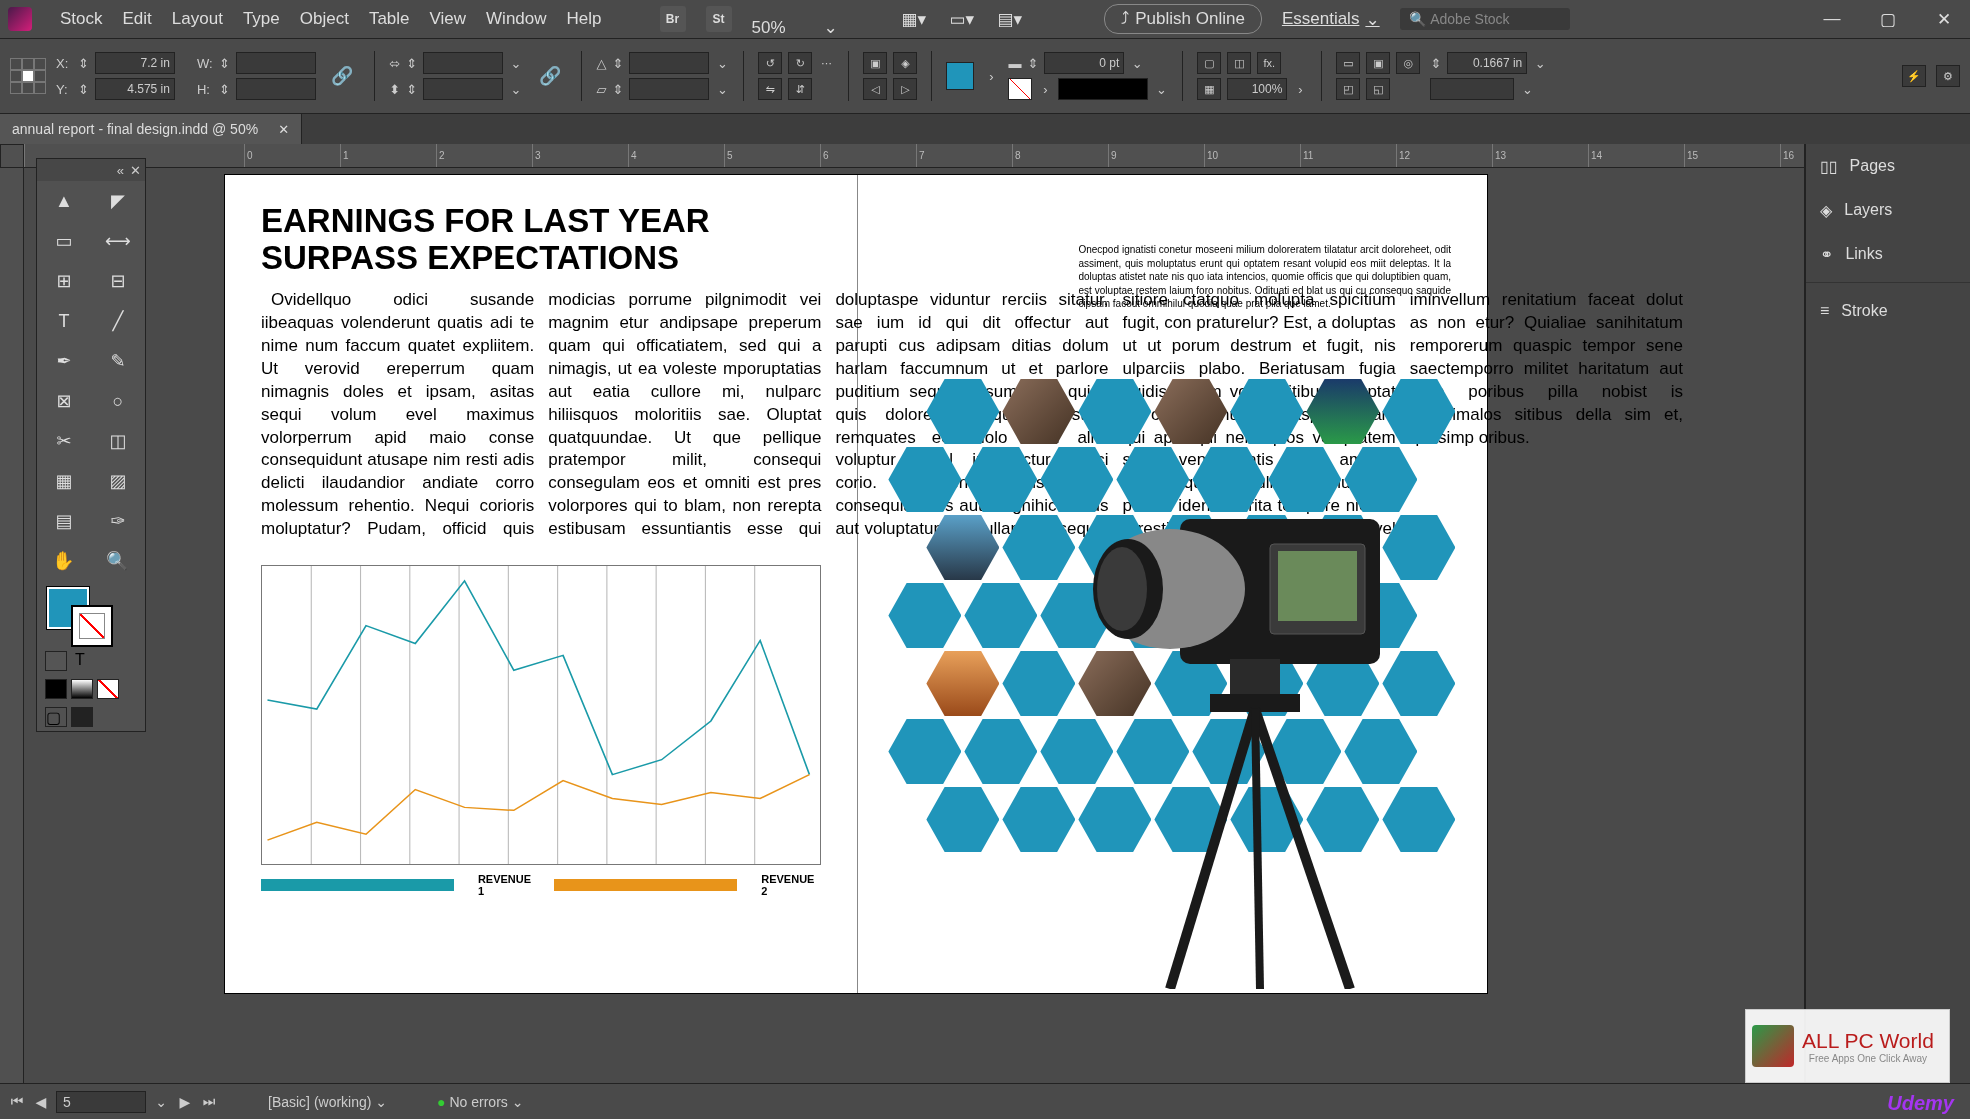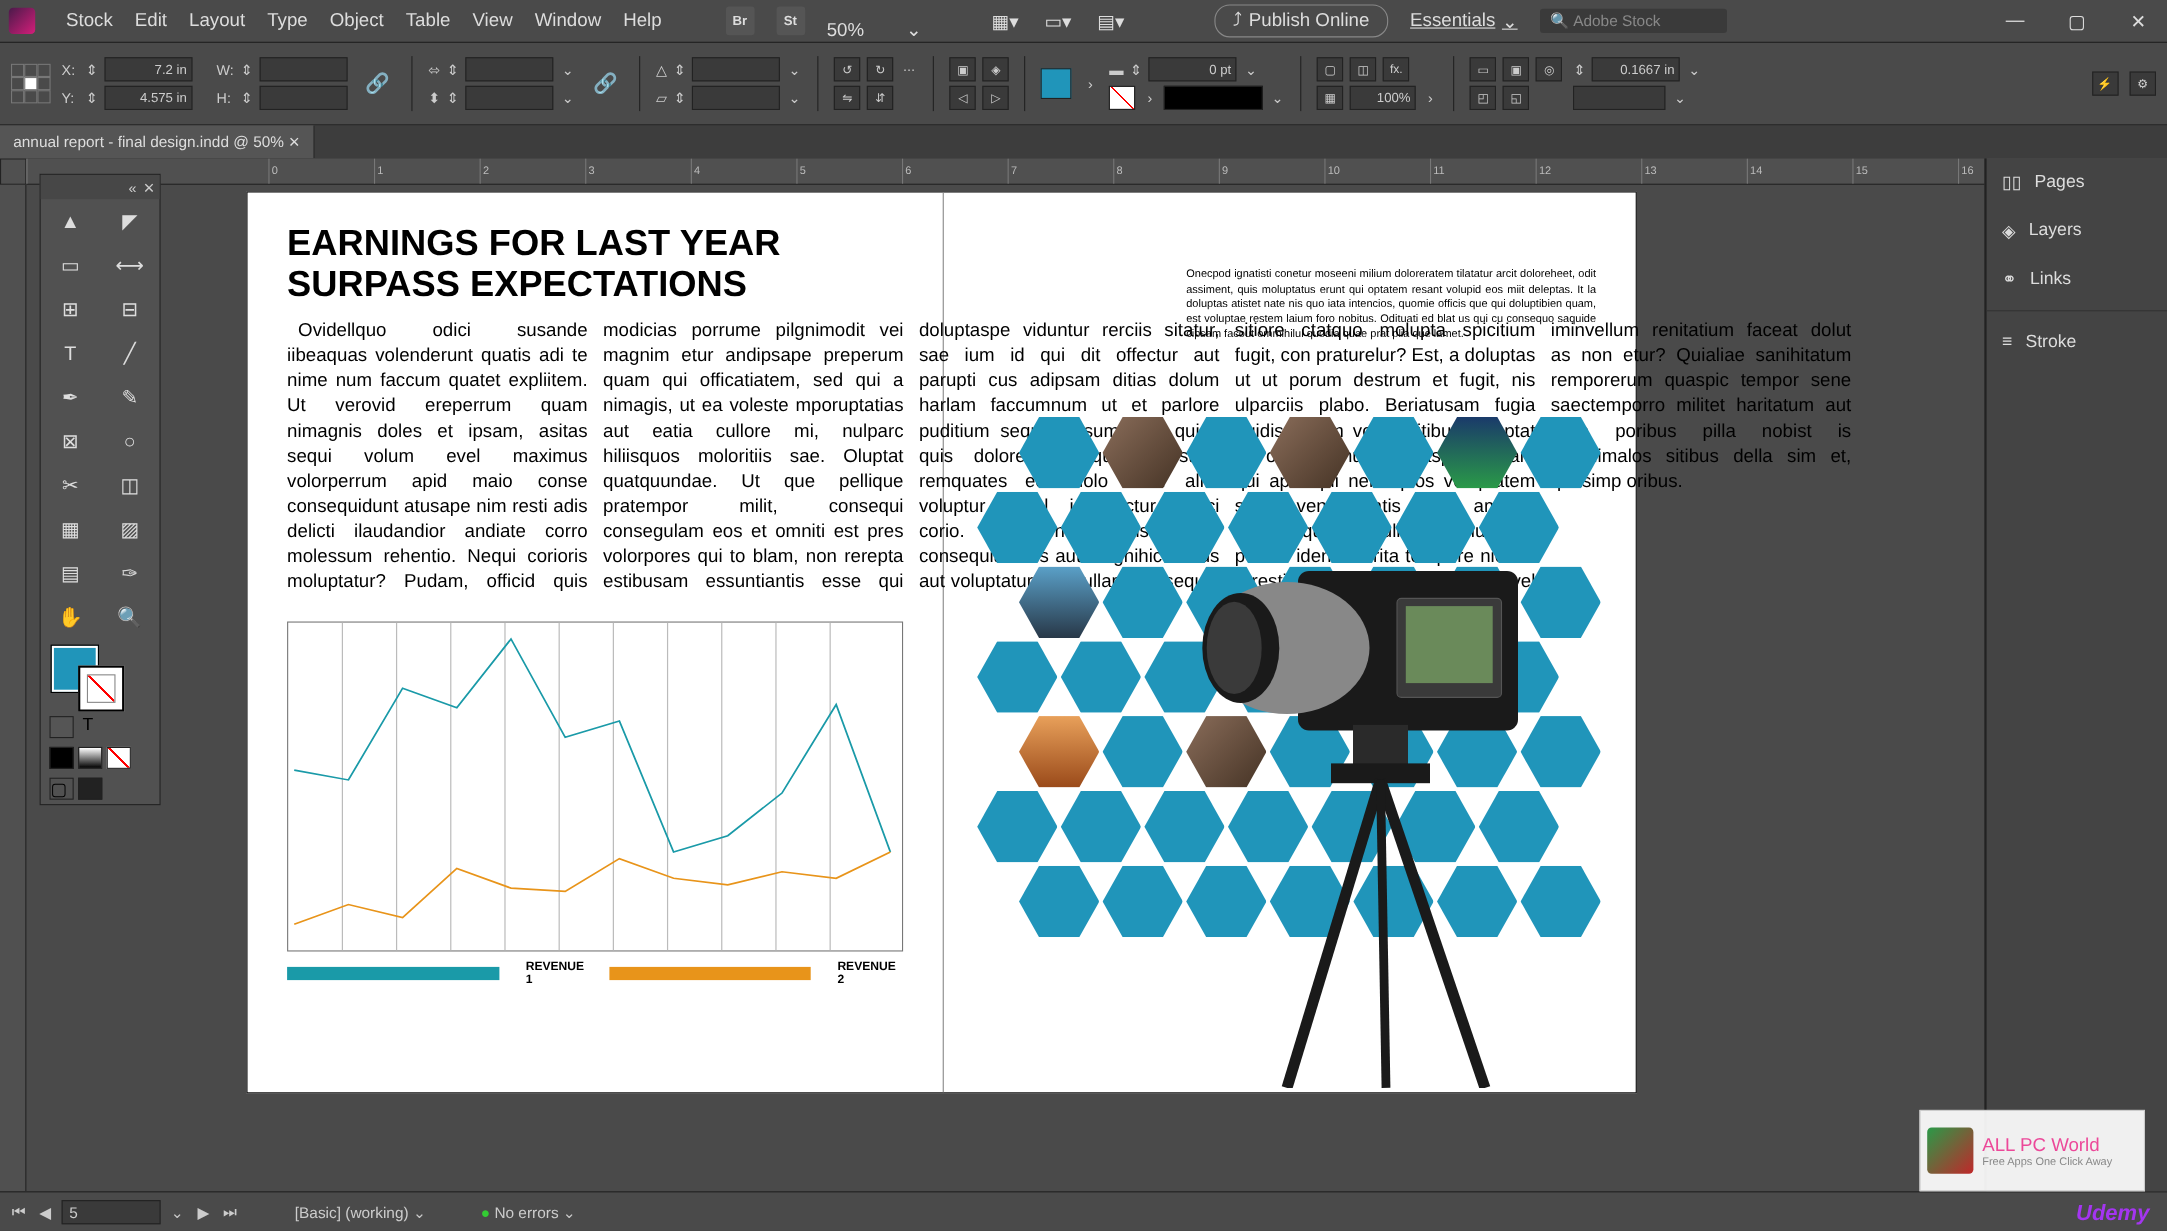--- a/index.html
+++ b/index.html
@@ -24,21 +24,21 @@
 .controlbar .ref span { border:1px solid #777; background:#4a4a4a; }
 .controlbar .ref span.c { background:#fff; }
 .controlbar .lbl { width: 16px; }
 .controlbar .inp { width: 80px; height: 22px; background:#3a3a3a; border:1px solid #222; color:#ccc; padding:0 4px; display:flex; align-items:center; justify-content:flex-end; font-size:12px; }
 .controlbar .sep { width:1px; height:50px; background:#222; margin:0 4px; }
 .controlbar .mini { width:24px; height:22px; background:#3a3a3a; border:1px solid #222; display:flex; align-items:center; justify-content:center; font-size:11px; }
 .controlbar .sw { width:28px; height:28px; border:1px solid #222; }
 .controlbar .drop { width:14px; display:flex; align-items:center; justify-content:center; }
 
 .tabbar { height: 30px; background:#3d3d3d; display:flex; align-items:center; font-size: 14px; color:#ddd; }
-.tabbar .tab { background:#555; height:100%; padding:0 12px; display:flex; align-items:center; gap:4px; border-right:1px solid #222; }
+.tabbar .tab { background:#555; height:100%; padding:0 12px; display:flex; align-items:center; gap:20px; border-right:1px solid #222; }
 .tabbar .tab .close { font-size:13px; }
 
 .workspace { position:absolute; top:144px; bottom:36px; left:0; right:0; background:#4a4a4a; overflow:hidden; }
 .canvas-area { position:absolute; inset:0; overflow:auto; }
 .hruler { position:absolute; top:0; left:24px; right:0; height:24px; background:#505050; border-bottom:1px solid #222; display:flex; color:#bbb; font-size:10px; }
 .hruler span { flex:0 0 auto; width: 96px; border-left:1px solid #777; padding-left:2px; line-height:24px; }
 .vruler { position:absolute; top:24px; left:0; bottom:0; width:24px; background:#505050; border-right:1px solid #222; }
 .corner { position:absolute; top:0; left:0; width:24px; height:24px; background:#505050; border:1px solid #222; }
 .pages { position:absolute; top:24px; left:24px; right:0; bottom:0; }
 .spread { background:#fff; width:1264px; height:820px; margin: 6px 200px; border:1px solid #000; display:flex; }
@@ -78,21 +78,21 @@
 .right-panels .panel-item { height:44px; display:flex; align-items:center; padding:0 14px; gap:12px; }
 .right-panels .sectsep { height:1px; background:#333; margin: 6px 0; }
 
 .statusbar { position:absolute; bottom:0; left:0; right:0; height:36px; background:#4a4a4a; border-top:1px solid #222; display:flex; align-items:center; color:#ccc; font-size:14px; padding:0 8px; gap:10px; }
 .statusbar .pg-nav { display:flex; align-items:center; gap:6px; }
 .statusbar .pg-nav .btn { width:18px; text-align:center; }
 .statusbar .pg-input { width:90px; background:#3a3a3a; border:1px solid #222; padding:2px 6px; }
 
 .watermark { position:absolute; right:20px; bottom:36px; width:205px; height:74px; background:rgba(255,255,255,0.92); border:1px solid #ccc; display:flex; align-items:center; padding:6px; gap:8px; z-index:30; }
 .watermark .wm-logo { width:42px; height:42px; background:linear-gradient(135deg,#2a9a48,#c0282a); border-radius:4px; }
-.watermark .wm-text { font-size:17px; color:#ec4899; }
+.watermark .wm-text { font-size:21px; color:#b91c1c; }
 .watermark .wm-sub { font-size:10px; color:#888;text-align:center; }
 .udemy { position:absolute; right:16px; bottom:4px; color:#a435f0; font-size:20px; font-style:italic; font-weight:bold; z-index:31; }
 </style>
 </head>
 <body>
 
 <div class="menubar">
   <div class="logo"></div>
   <span>Stock</span>
   <span>Edit</span>

